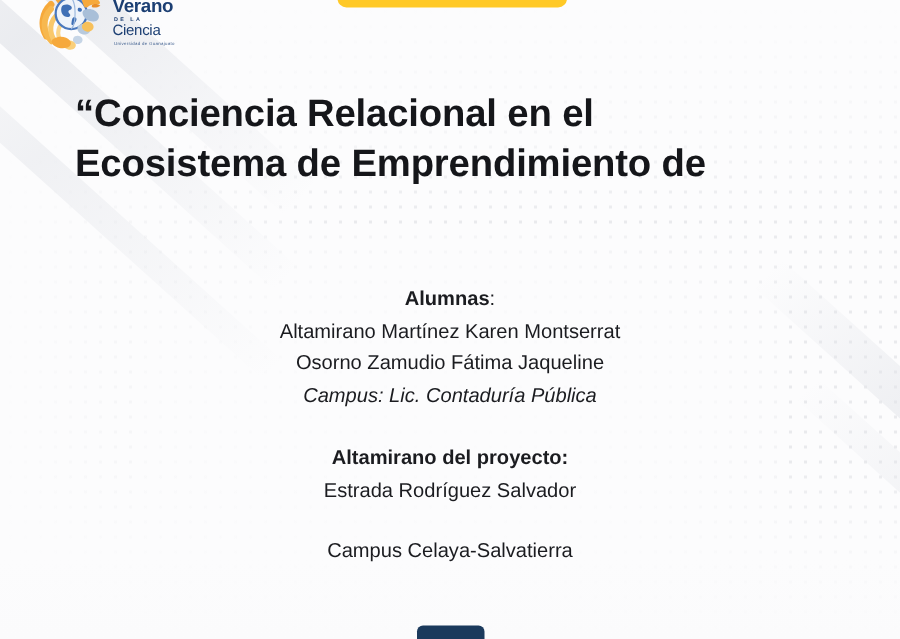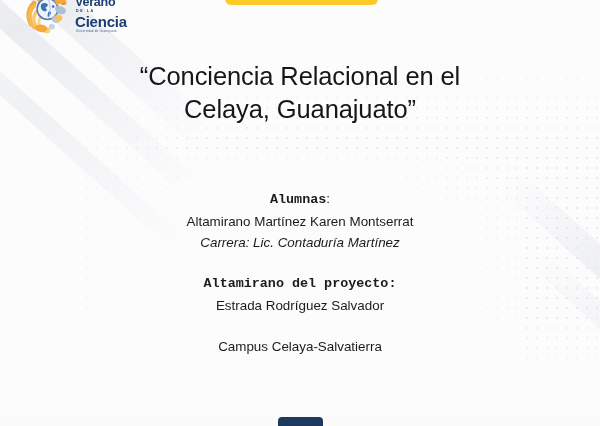--- a/index.html
+++ b/index.html
@@ -110,59 +110,58 @@
     letter-spacing:-.2px;
   }
   .logo-dela {
     font-size:3.6px;
     font-weight:bold;
     color:#1c3f73;
     letter-spacing:1.6px;
     margin:1.2px 0 .6px 1px;
   }
   .logo-ciencia {
-    font-size:15px;
-    font-weight:bold;
+    font-size:10px;
+    font-weight:normal;
     color:#1c3f73;
     letter-spacing:-.2px;
   }
   .logo-ug {
     font-size:2.9px;
     color:#3a5b8c;
     letter-spacing:.22px;
     margin-top:1.6px;
     margin-left:1px;
     white-space:nowrap;
   }
 
   
   .title {
     position:absolute;
     left:50px; top:60px;
     width:500px;
-    text-align:center;
     font-size:25.5px;
-    font-weight:normal;
+    font-weight:bold;
     color:#15161a;
     line-height:1.30;
     letter-spacing:-.1px;
   }
   .title-line { display:block; white-space:nowrap; }
 
   
   .body-block {
     position:absolute;
     left:60px; top:188px;
     width:480px;
     text-align:center;
     color:#1b1c20;
     font-size:13.4px;
     line-height:1.62;
   }
-  .body-block .b { font-weight:bold;font-family:Liberation Mono, monospace; }
+  .body-block .b { font-weight:bold; }
   .body-block .it { font-style:italic; }
   .row { display:block; white-space:nowrap; }
   .gap-md { height:19px; }
 </style>
 </head>
 <body>
 
 <div id="slide">
 
   <div class="dots"></div>
@@ -215,28 +214,29 @@
     <span class="logo-words">
       <span class="logo-verano">Verano</span>
       <span class="logo-dela">DE LA</span>
       <span class="logo-ciencia">Ciencia</span>
       <span class="logo-ug">Universidad de Guanajuato</span>
     </span>
   </div>
 
   <h1 class="title">
     <span class="title-line">“Conciencia Relacional en el</span>
-    <span class="title-line">Celaya, Guanajuato”</span>
+    <span class="title-line">Ecosistema de Emprendimiento de</span>
   </h1>
 
   <div class="body-block">
 
     <div class="row"><span class="b">Alumnas</span><span>:</span></div>
     <div class="row">Altamirano Martínez Karen Montserrat</div>
-    <div class="row it">Carrera: Lic. Contaduría Martínez</div>
+    <div class="row">Osorno Zamudio Fátima Jaqueline</div>
+    <div class="row it">Campus: Lic. Contaduría Pública</div>
 
     <div class="gap-md"></div>
 
     <div class="row b">Altamirano del proyecto:</div>
     <div class="row">Estrada Rodríguez Salvador</div>
 
     <div class="gap-md"></div>
 
     <div class="row">Campus Celaya-Salvatierra</div>
   </div>

